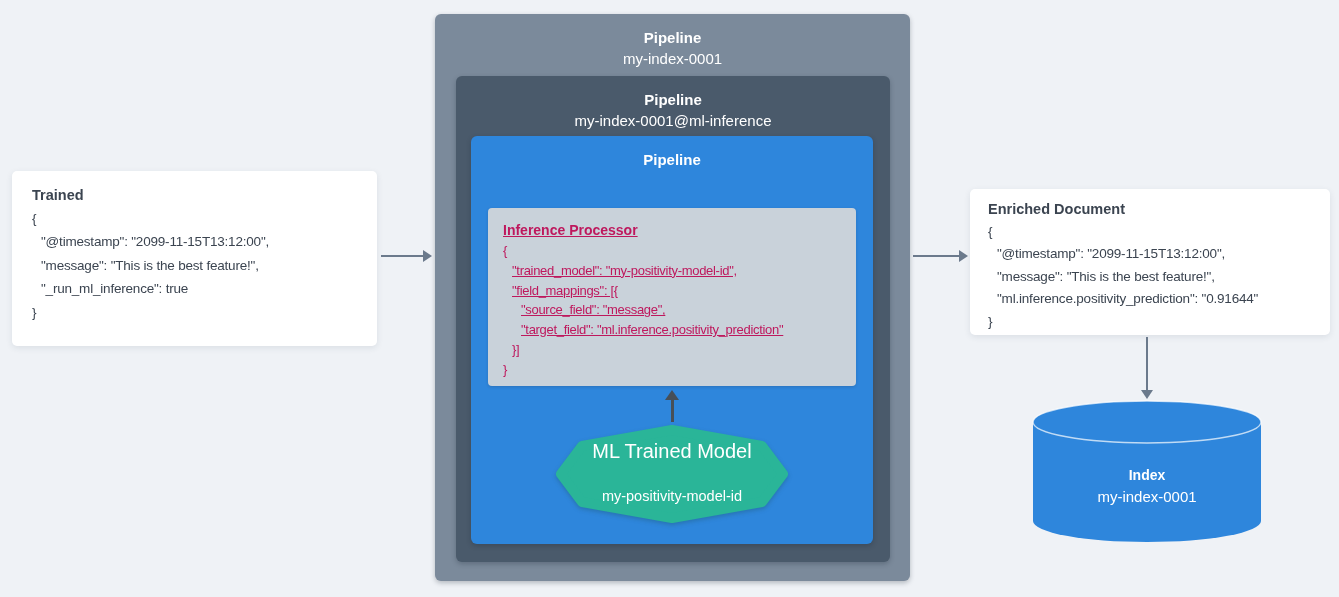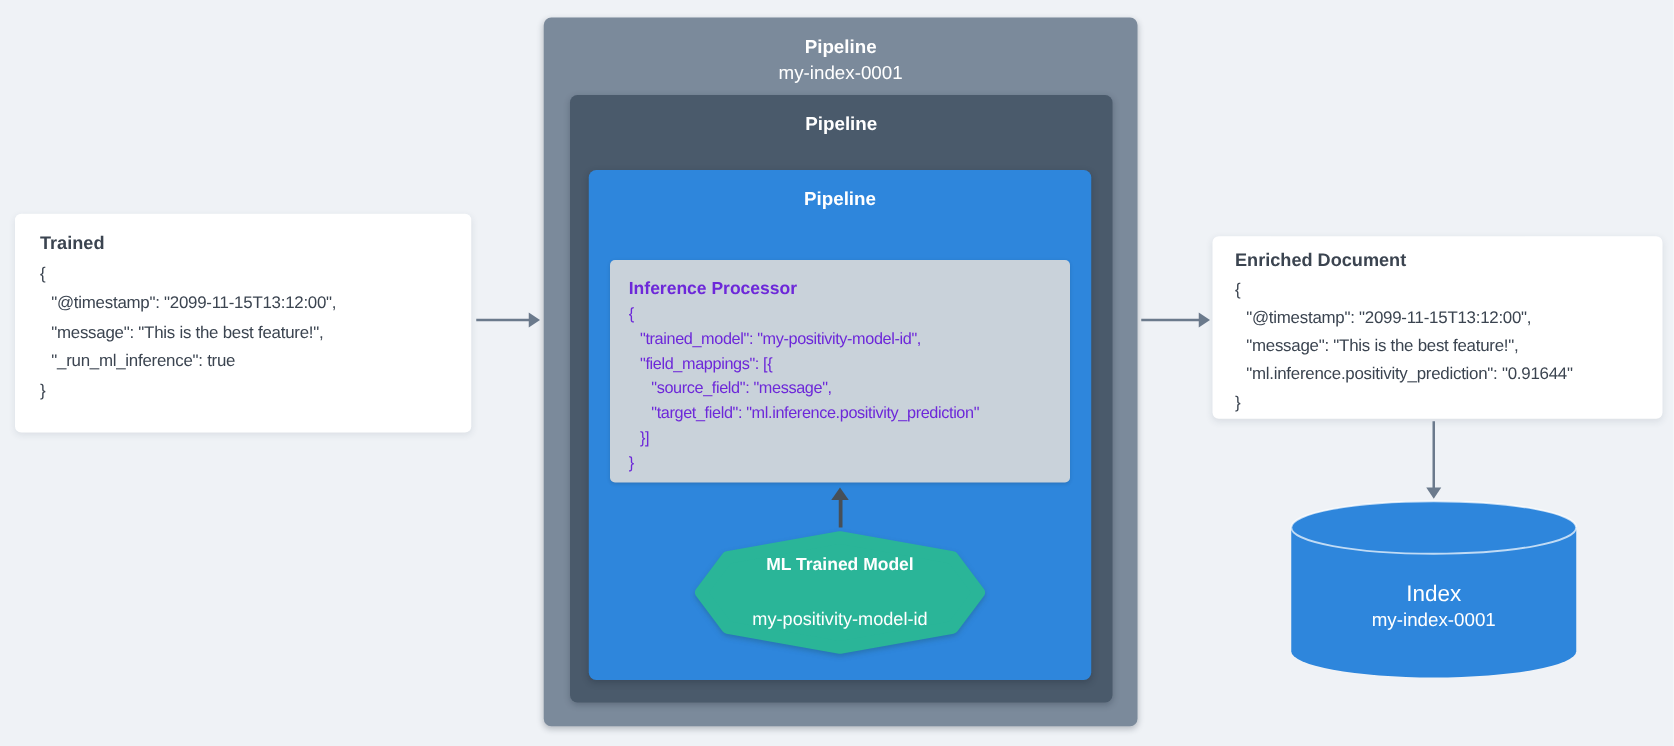--- a/index.html
+++ b/index.html
@@ -20,32 +20,32 @@
   .pbox { position:absolute; border-radius:6px; box-shadow:0 2px 5px rgba(25,35,50,.28); }
   .outer-box { left:435px; top:14px; width:475px; height:567px; background:#7b8a9b; }
   .dark-box  { left:21px;  top:62px; width:434px; height:486px; background:#4a5a6b; }
   .blue-box  { left:15px;  top:60px; width:402px; height:408px; background:#2e86dc; }
   .box-head { text-align:center; padding-top:13px; color:#ffffff; }
   .box-head .t { font-size:15px; font-weight:700; line-height:21px; }
   .box-head .s { font-size:15px; line-height:21px; }
 
   
   .proc-box { position:absolute; left:17px; top:72px; width:368px; height:178px;
-              background:#c9d2da; border-radius:4px; padding:12px 15px; color:#6d28d9;
-              box-shadow:0 1px 3px rgba(25,35,50,.18); }
+              background:#c9d2da; border-radius:4px; padding:12px 15px; color:#be185d;
+              box-shadow:0 1px 3px rgba(25,35,50,.18);text-decoration:underline; }
   .proc-box .card-title { font-size:14px; line-height:21px; }
   .proc-box .code-line { font-size:13px; line-height:19.8px; letter-spacing:-0.3px; }
 
   
   .hex-wrap { position:absolute; left:50%; top:288px; width:234px; height:100px;
               transform:translateX(-50%); color:#2ab598; }
   .hex-wrap svg { position:absolute; inset:0; filter:drop-shadow(0 2px 2px rgba(20,60,50,.25)); }
   .hex-label { position:absolute; inset:0; display:flex; flex-direction:column;
                align-items:center; justify-content:center; color:#fff; z-index:1; }
-  .hex-label .t { font-size:14px; font-weight:700; line-height:21px; }
+  .hex-label .t { font-size:20px; font-weight:400; line-height:21px; }
   .hex-label .s { font-size:14.5px; line-height:21px;margin-top:24px; }
 
   
   .harrow { position:absolute; height:12px; }
   .harrow .stem { position:absolute; left:0; top:5px; height:2px; width:calc(100% - 8px); background:#6b7a8c; }
   .harrow .head { position:absolute; right:0; top:0; width:0; height:0;
                   border-left:9px solid #6b7a8c; border-top:6px solid transparent; border-bottom:6px solid transparent; }
   .harrow1 { left:381px; top:250px; width:51px; }
   .harrow2 { left:913px; top:250px; width:55px; }
   .up-arrow { position:absolute; left:50%; top:254px; width:14px; height:32px; margin-left:-7px; }
@@ -55,21 +55,21 @@
   .down-arrow { position:absolute; left:1140px; top:337px; width:14px; height:62px; }
   .down-arrow .stem { position:absolute; top:0; left:6px; width:2px; height:54px; background:#6b7a8c; }
   .down-arrow .head { position:absolute; bottom:0; left:1px; width:0; height:0;
                       border-top:9px solid #6b7a8c; border-left:6px solid transparent; border-right:6px solid transparent; }
 
   
   .cylinder { position:absolute; left:1032px; top:400px; width:230px; height:143px; color:#2e86dc; }
   .cylinder svg { position:absolute; inset:0; }
   .cyl-label { position:absolute; inset:0; padding-top:28px; display:flex; flex-direction:column;
                align-items:center; justify-content:center; color:#fff; z-index:1; }
-  .cyl-label .t { font-size:18px; font-weight:400; line-height:22px; }
+  .cyl-label .t { font-size:14px; font-weight:700; line-height:22px; }
   .cyl-label .s { font-size:15px; line-height:22px; }
 </style>
 </head>
 <body>
 
 <div class="canvas" style="background-color: rgb(239, 242, 246);">
 
   <div class="card doc-card" style="background-color: rgb(255, 255, 255);">
     <div class="card-title">Trained</div>
     <div>
@@ -88,20 +88,21 @@
 
   <div class="pbox outer-box" style="background-color: rgb(123, 138, 155);">
     <div class="box-head">
       <div class="t">Pipeline</div>
       <div class="s">my-index-0001</div>
     </div>
 
     <div class="pbox dark-box" style="background-color: rgb(74, 90, 107);">
       <div class="box-head">
         <div class="t">Pipeline</div>
+        <div class="s">my-index-0001@ml-inference</div>
       </div>
 
       <div class="pbox blue-box" style="background-color: rgb(46, 134, 220);">
         <div class="box-head">
           <div class="t">Pipeline</div>
         </div>
 
         <div class="proc-box" style="background-color: rgb(201, 210, 218);">
           <div class="card-title">Inference Processor</div>
           <div>

